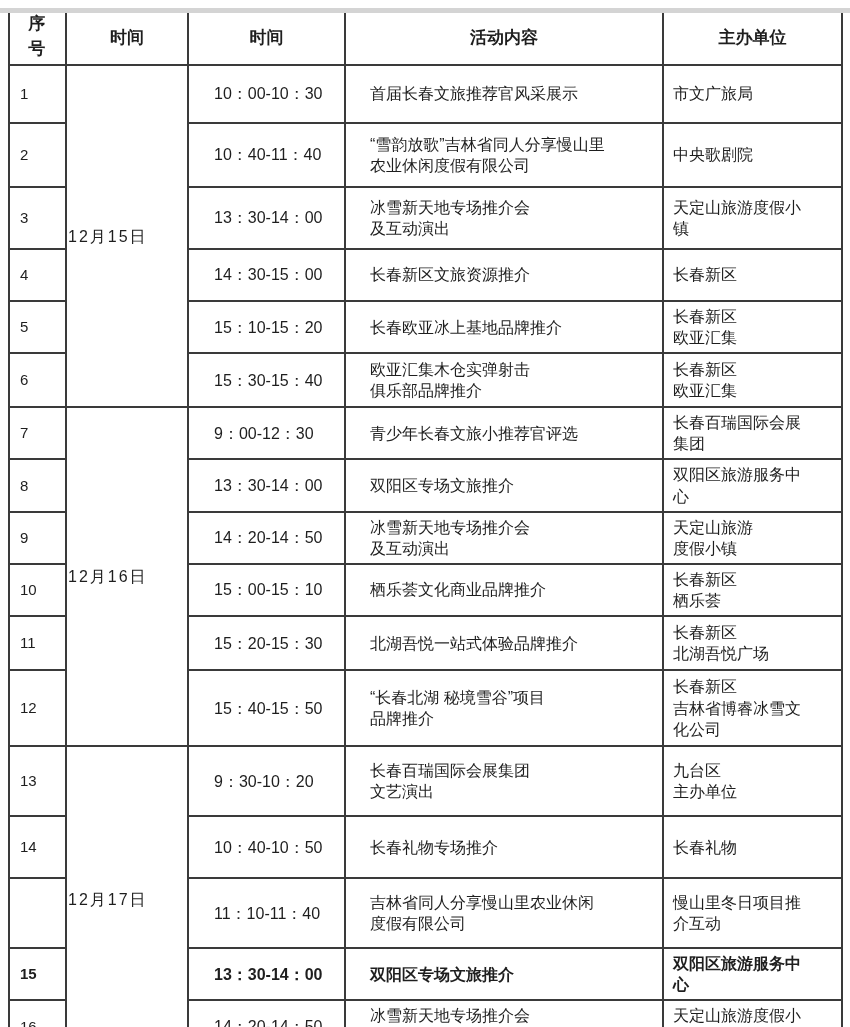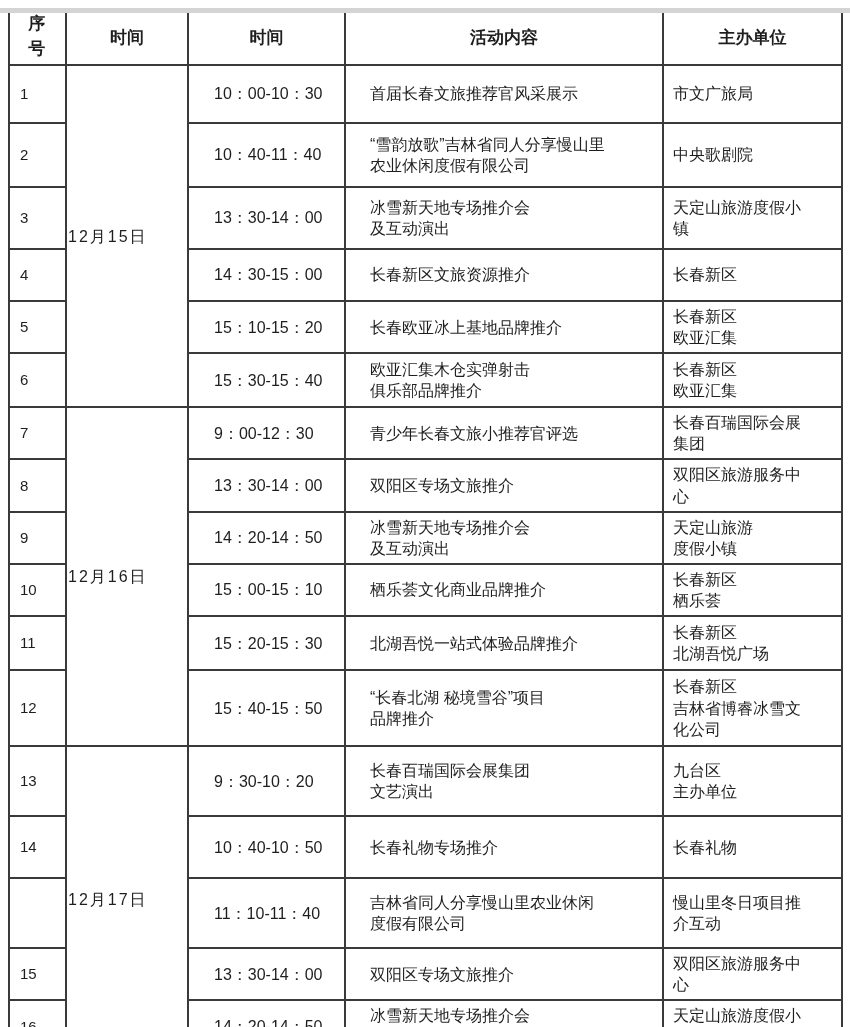--- a/index.html
+++ b/index.html
@@ -195,21 +195,21 @@
           <td class="time-cell">10：40-10：50</td>
           <td class="content-cell">长春礼物专场推介</td>
           <td class="organizer-cell">长春礼物</td>
         </tr>
         <tr style="height: 70px;">
           <td class="serial-cell"></td>
           <td class="time-cell">11：10-11：40</td>
           <td class="content-cell">吉林省同人分享慢山里农业休闲度假有限公司</td>
           <td class="organizer-cell">慢山里冬日项目推介互动</td>
         </tr>
-        <tr style="height: 52px;">
+        <tr style="height: 52px; font-weight: bold;">
           <td class="serial-cell">15</td>
           <td class="time-cell">13：30-14：00</td>
           <td class="content-cell">双阳区专场文旅推介</td>
           <td class="organizer-cell">双阳区旅游服务中心</td>
         </tr>
         <tr style="height: 48px;">
           <td class="serial-cell">16</td>
           <td class="time-cell">14：20-14：50</td>
           <td class="content-cell">冰雪新天地专场推介会
 及互动演出</td>

